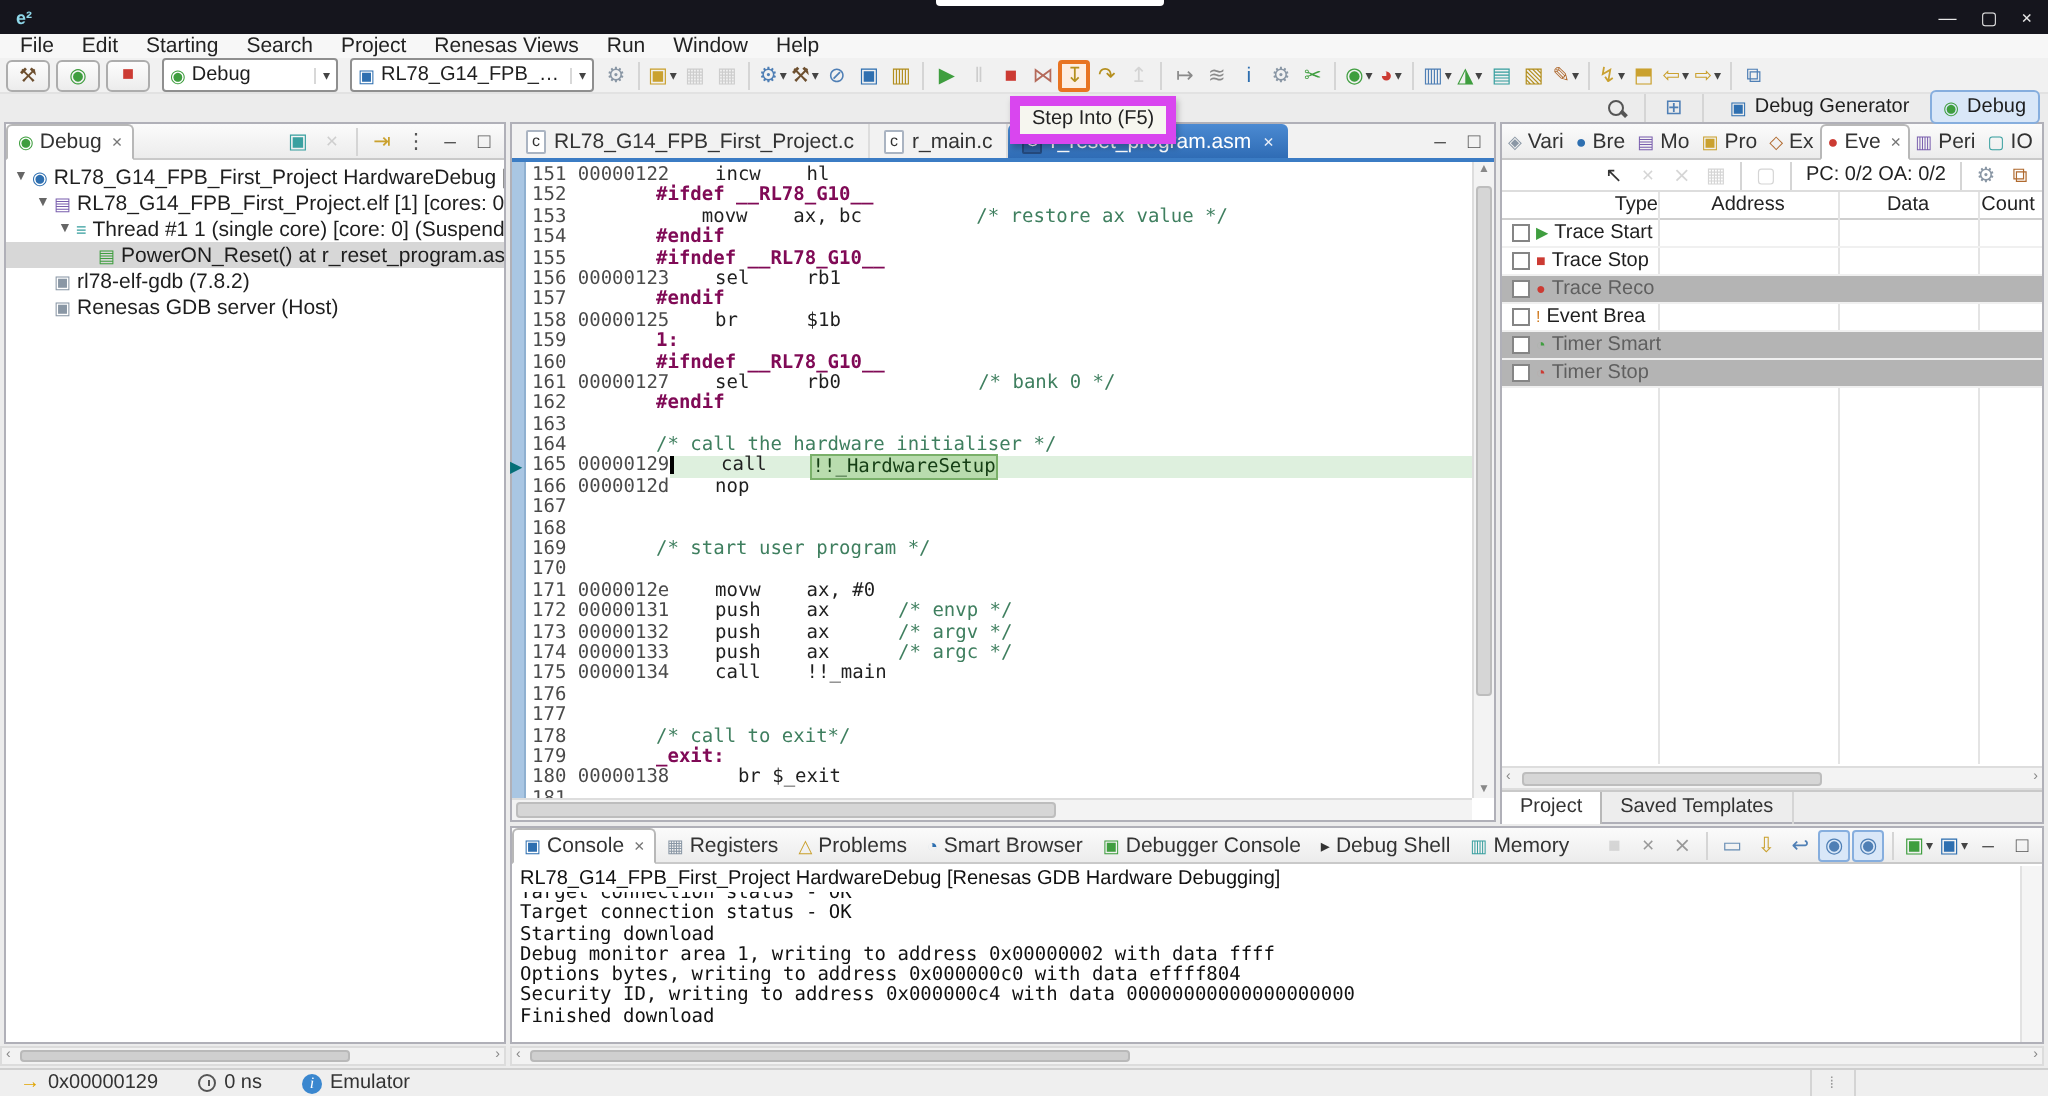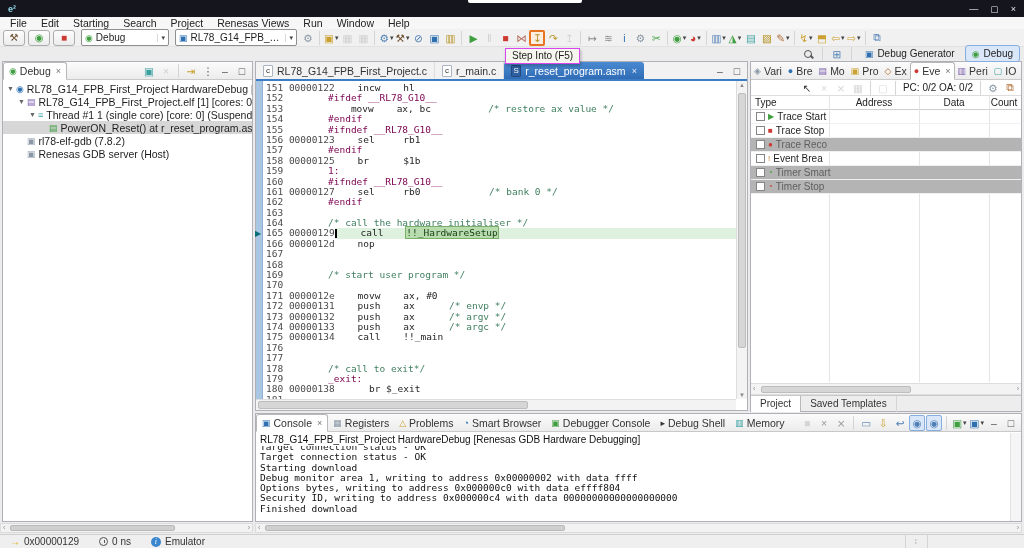--- a/index.html
+++ b/index.html
@@ -32,21 +32,21 @@
 .tsep{width:1px;height:14px;background:#d5d5d5;margin:0 3px;display:inline-block}
 
 
 .persprow{position:absolute;top:45px;right:4px;height:17px;display:flex;align-items:center;gap:3px;font-size:10px;z-index:5}
 .pbtn{height:17px;display:flex;align-items:center;gap:4px;padding:0 6px;border-radius:3px;border:1px solid transparent}
 .pbtn.active{background:#d9e7f8;border:1px solid #86aede}
 .mag{width:8px;height:8px;border:1.5px solid #555;border-radius:50%;position:relative;display:inline-block}
 .mag::after{content:"";position:absolute;width:4px;height:1.5px;background:#555;transform:rotate(45deg);right:-3px;bottom:-1px}
 
 
-.tooltip{position:absolute;left:505px;top:48px;background:#f6f6ef;border:1px solid #d946ef;padding:1px 6px 2px;font-size:10px;color:#222;box-shadow:1px 2px 3px rgba(0,0,0,.25);z-index:60;white-space:nowrap}
+.tooltip{position:absolute;left:505px;top:48px;background:#f6f6ef;border:5px solid #d946ef;padding:1px 6px 2px;font-size:10px;color:#222;box-shadow:1px 2px 3px rgba(0,0,0,.25);z-index:60;white-space:nowrap}
 
 
 .panel{position:absolute;background:#fff;border:1px solid #b0b0b8}
 #debugview{left:2px;top:61px;width:251px;height:461px}
 #editor{left:255px;top:61px;width:493px;height:350px}
 #rightpanel{left:750px;top:61px;width:272px;height:351px}
 #consolepanel{left:255px;top:413px;width:767px;height:109px}
 
 .vtabrow{height:18px;background:linear-gradient(#fbfbfb,#ececec);border-bottom:1px solid #c9c9c9;display:flex;align-items:center;position:relative}
 .vtab{height:18px;display:flex;align-items:center;gap:3px;padding:0 5px;font-size:10.5px;color:#333;white-space:nowrap}
@@ -71,21 +71,21 @@
 .fic.asm{background:#2e5fa0;color:#fff;border-color:#24497c}
 #codearea{position:absolute;left:0;top:19px;right:11px;bottom:11px;overflow:hidden;font-family:"DejaVu Sans Mono",monospace;font-size:9.5px;line-height:10.4px;white-space:pre;padding-top:2px}
 .ruler{position:absolute;left:0;top:19px;bottom:11px;width:7px;background:#a9c6e3;border-right:1px solid #8fb0d0;z-index:2}
 #cur-arrow{position:absolute;left:-1px;color:#056f78;font-size:8px;line-height:10px;z-index:3}
 .cl{display:flex;height:10.4px}
 .lnum{flex:0 0 72px;padding-left:10px;color:#4a4a4a}
 .lcode{flex:1}
 .cl.cur .lcode{background:#def0de}
 .caretbar{display:inline-block;width:2px;height:9px;background:#000;vertical-align:middle;margin-right:1px}
 .sg-p{color:#1f1f1f}
-.sg-d{color:#800a56;font-weight:normal}
+.sg-d{color:#800a56;font-weight:bold}
 .sg-c{color:#3f7f5f}
 .sg-h{background:#b9dcae;outline:1px solid #7ab06a;color:#143d14}
 .vsb{position:absolute;right:0;top:19px;width:11px;bottom:11px;background:#f3f3f3;border-left:1px solid #ddd;font-size:6px;color:#888;text-align:center}
 .vsb .up{position:absolute;top:1px;left:2px}
 .vsb .dn{position:absolute;bottom:1px;left:2px}
 .vsb .vthumb{position:absolute;left:1px;right:1px;top:12px;height:255px;background:#d6d6d6;border:1px solid #bdbdbd;border-radius:2px}
 .hsb{position:absolute;left:0;right:11px;bottom:0;height:11px;background:#f3f3f3;border-top:1px solid #ddd}
 .hsb .hthumb{position:absolute;top:1px;height:8px;background:#d6d6d6;border:1px solid #bdbdbd;border-radius:2px}
 
 
@@ -476,21 +476,21 @@
       <span class="counts">PC: 0/2 OA: 0/2</span>
       <span class="tsep"></span>
       <span class="tbi">
         <span style="color: rgb(138, 151, 165);">⚙</span>
       </span>
       <span class="tbi">
         <span style="color: rgb(176, 106, 47);">⧉</span>
       </span>
     </div>
   <div class="ephead" id="ep-head">
-      <span class="hc" style="width: 78px; flex: 0 0 78px; text-align: left; padding-left: 4px;">Type</span>
+      <span class="hc" style="width: 78px; flex: 0 0 78px; text-align: right; padding-left: 4px;">Type</span>
       <span class="hc" style="width: 90px; flex: 0 0 90px; text-align: center;">Address</span>
       <span class="hc" style="width: 70px; flex: 0 0 70px; text-align: center;">Data</span>
       <span class="hc" style="width: 30px; flex: 0 0 30px; text-align: center;">Count</span>
     </div>
   <div id="ep-rows">
       <div class="eprow">
         <span class="cb"></span>
         <span class="epi" style="color: rgb(63, 158, 63);">▶</span>
         <span>Trace Start</span>
       </div>

